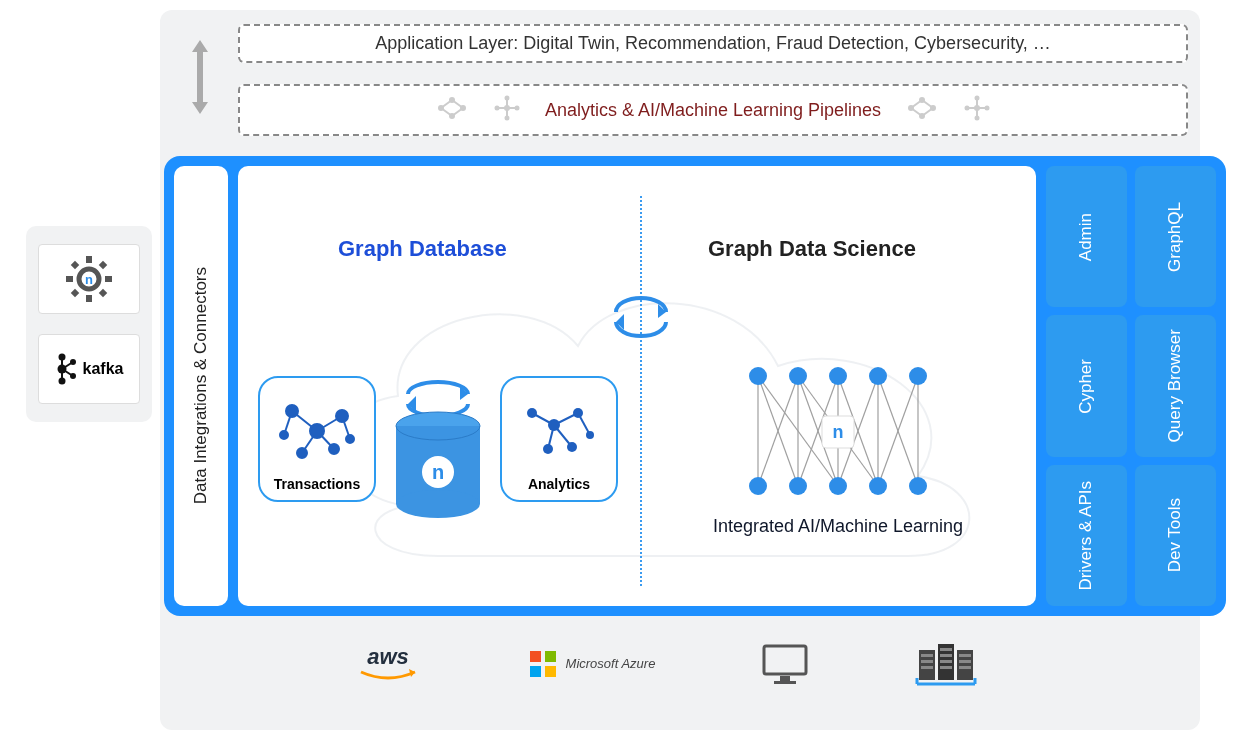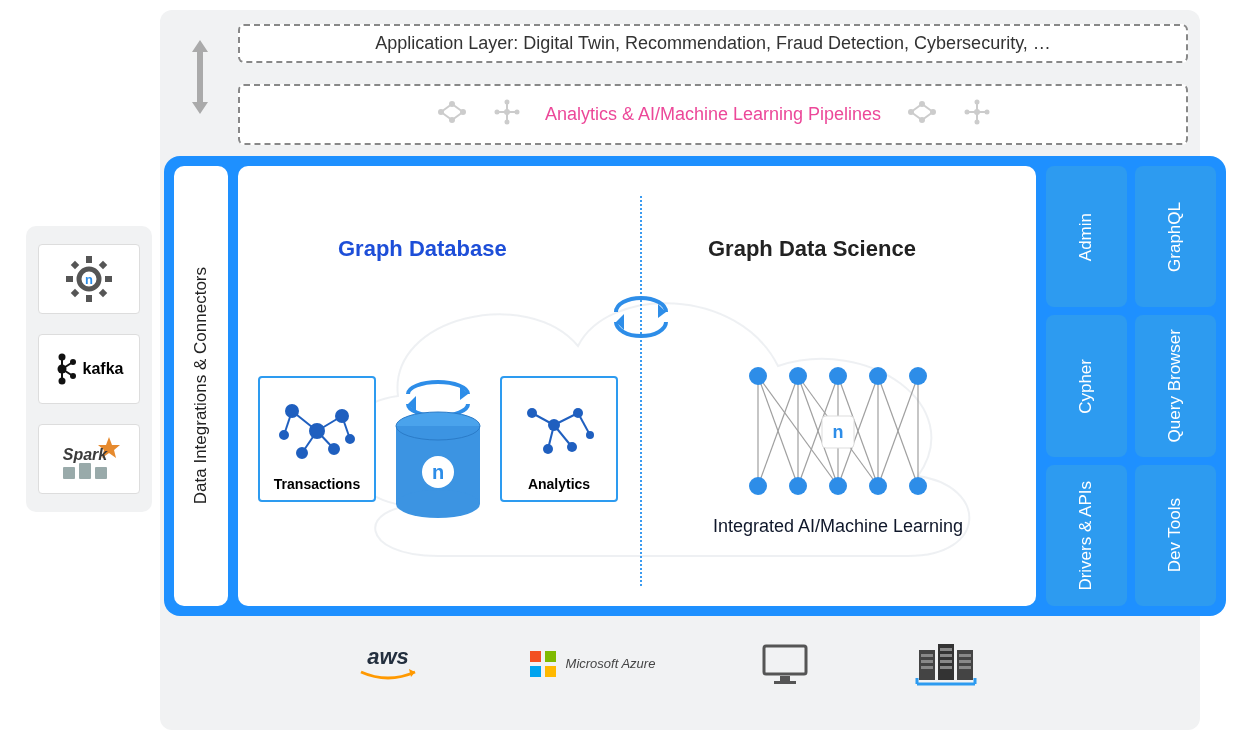--- a/index.html
+++ b/index.html
@@ -24,26 +24,26 @@
     width: 950px; height: 39px;
     border: 2px dashed #888;
     border-radius: 6px;
     background: #fff;
     display: flex; align-items: center; justify-content: center;
     font-size: 18px; color: #333;
   }
   .analytics-layer {
     position: absolute;
     left: 238px; top: 84px;
-    width: 950px; height: 61px;
+    width: 950px; height: 52px;
     border: 2px dashed #888;
     border-radius: 6px;
     background: #fff;
     display: flex; align-items: center; justify-content: center;
-    font-size: 18px; color: #ec4899;
+    font-size: 18px; color: #7f1d1d;
     gap: 24px;
   }
   .up-down-arrow {
     position: absolute;
     left: 182px; top: 38px;
     width: 36px; height: 78px;
     color: #888;
   }
   .left-stack {
     position: absolute;
@@ -144,21 +144,21 @@
   }
   .trio {
     position: absolute;
     left: 20px; top: 210px;
     display: flex; gap: 12px;
     align-items: stretch;
   }
   .mini-card {
     background: #fff;
     border: 2px solid #2d9bf0;
-    border-radius: 4px;
+    border-radius: 20px;
     width: 118px; height: 126px;
     display: flex; flex-direction: column; align-items: center; justify-content: flex-end;
     padding: 8px 4px;
     font-weight: bold;
     font-size: 14px;
   }
   .mini-card .icon-area {
     flex: 1; display: flex; align-items: center; justify-content: center;
     width: 100%;
   }
@@ -445,31 +445,20 @@
           <circle cx="7" cy="29" r="3.5"></circle>
         <circle cx="18" cy="10" r="3"></circle>
           <circle cx="18" cy="24" r="3"></circle>
         <line x1="7" y1="5" x2="7" y2="29" stroke="#111" stroke-width="2"></line>
         <line x1="7" y1="17" x2="18" y2="10" stroke="#111" stroke-width="2"></line>
         <line x1="7" y1="17" x2="18" y2="24" stroke="#111" stroke-width="2"></line>
       </g>
     </svg>
     <span>kafka</span>
   </div>
-  <div class="left-card">
-    <svg width="68" height="48" viewBox="0 0 68 48">
-      <polygon points="54,2 57,10 65,10 59,15 61,23 54,18 47,23 49,15 43,10 51,10" fill="#e68a2e"></polygon>
-      <text x="30" y="25" text-anchor="middle" font-size="16" font-style="italic" font-weight="bold" fill="#3b3b3b">Spark</text>
-      <g fill="#9aa">
-        <rect x="8" y="32" width="12" height="12" rx="1"></rect>
-        <rect x="24" y="28" width="12" height="16" rx="1"></rect>
-        <rect x="40" y="32" width="12" height="12" rx="1"></rect>
-      </g>
-    </svg>
-  </div>
 </div>
 
 <div class="providers">
   <div class="provider">
     <svg width="70" height="44" viewBox="0 0 70 44">
       <text x="35" y="22" text-anchor="middle" font-size="22" font-weight="bold" fill="#232f3e">aws</text>
       <path d="M8 30 Q35 42 62 30" fill="none" stroke="#ff9900" stroke-width="3"></path>
       <polygon points="62,30 56,27 58,35" fill="#ff9900"></polygon>
     </svg>
   </div>

